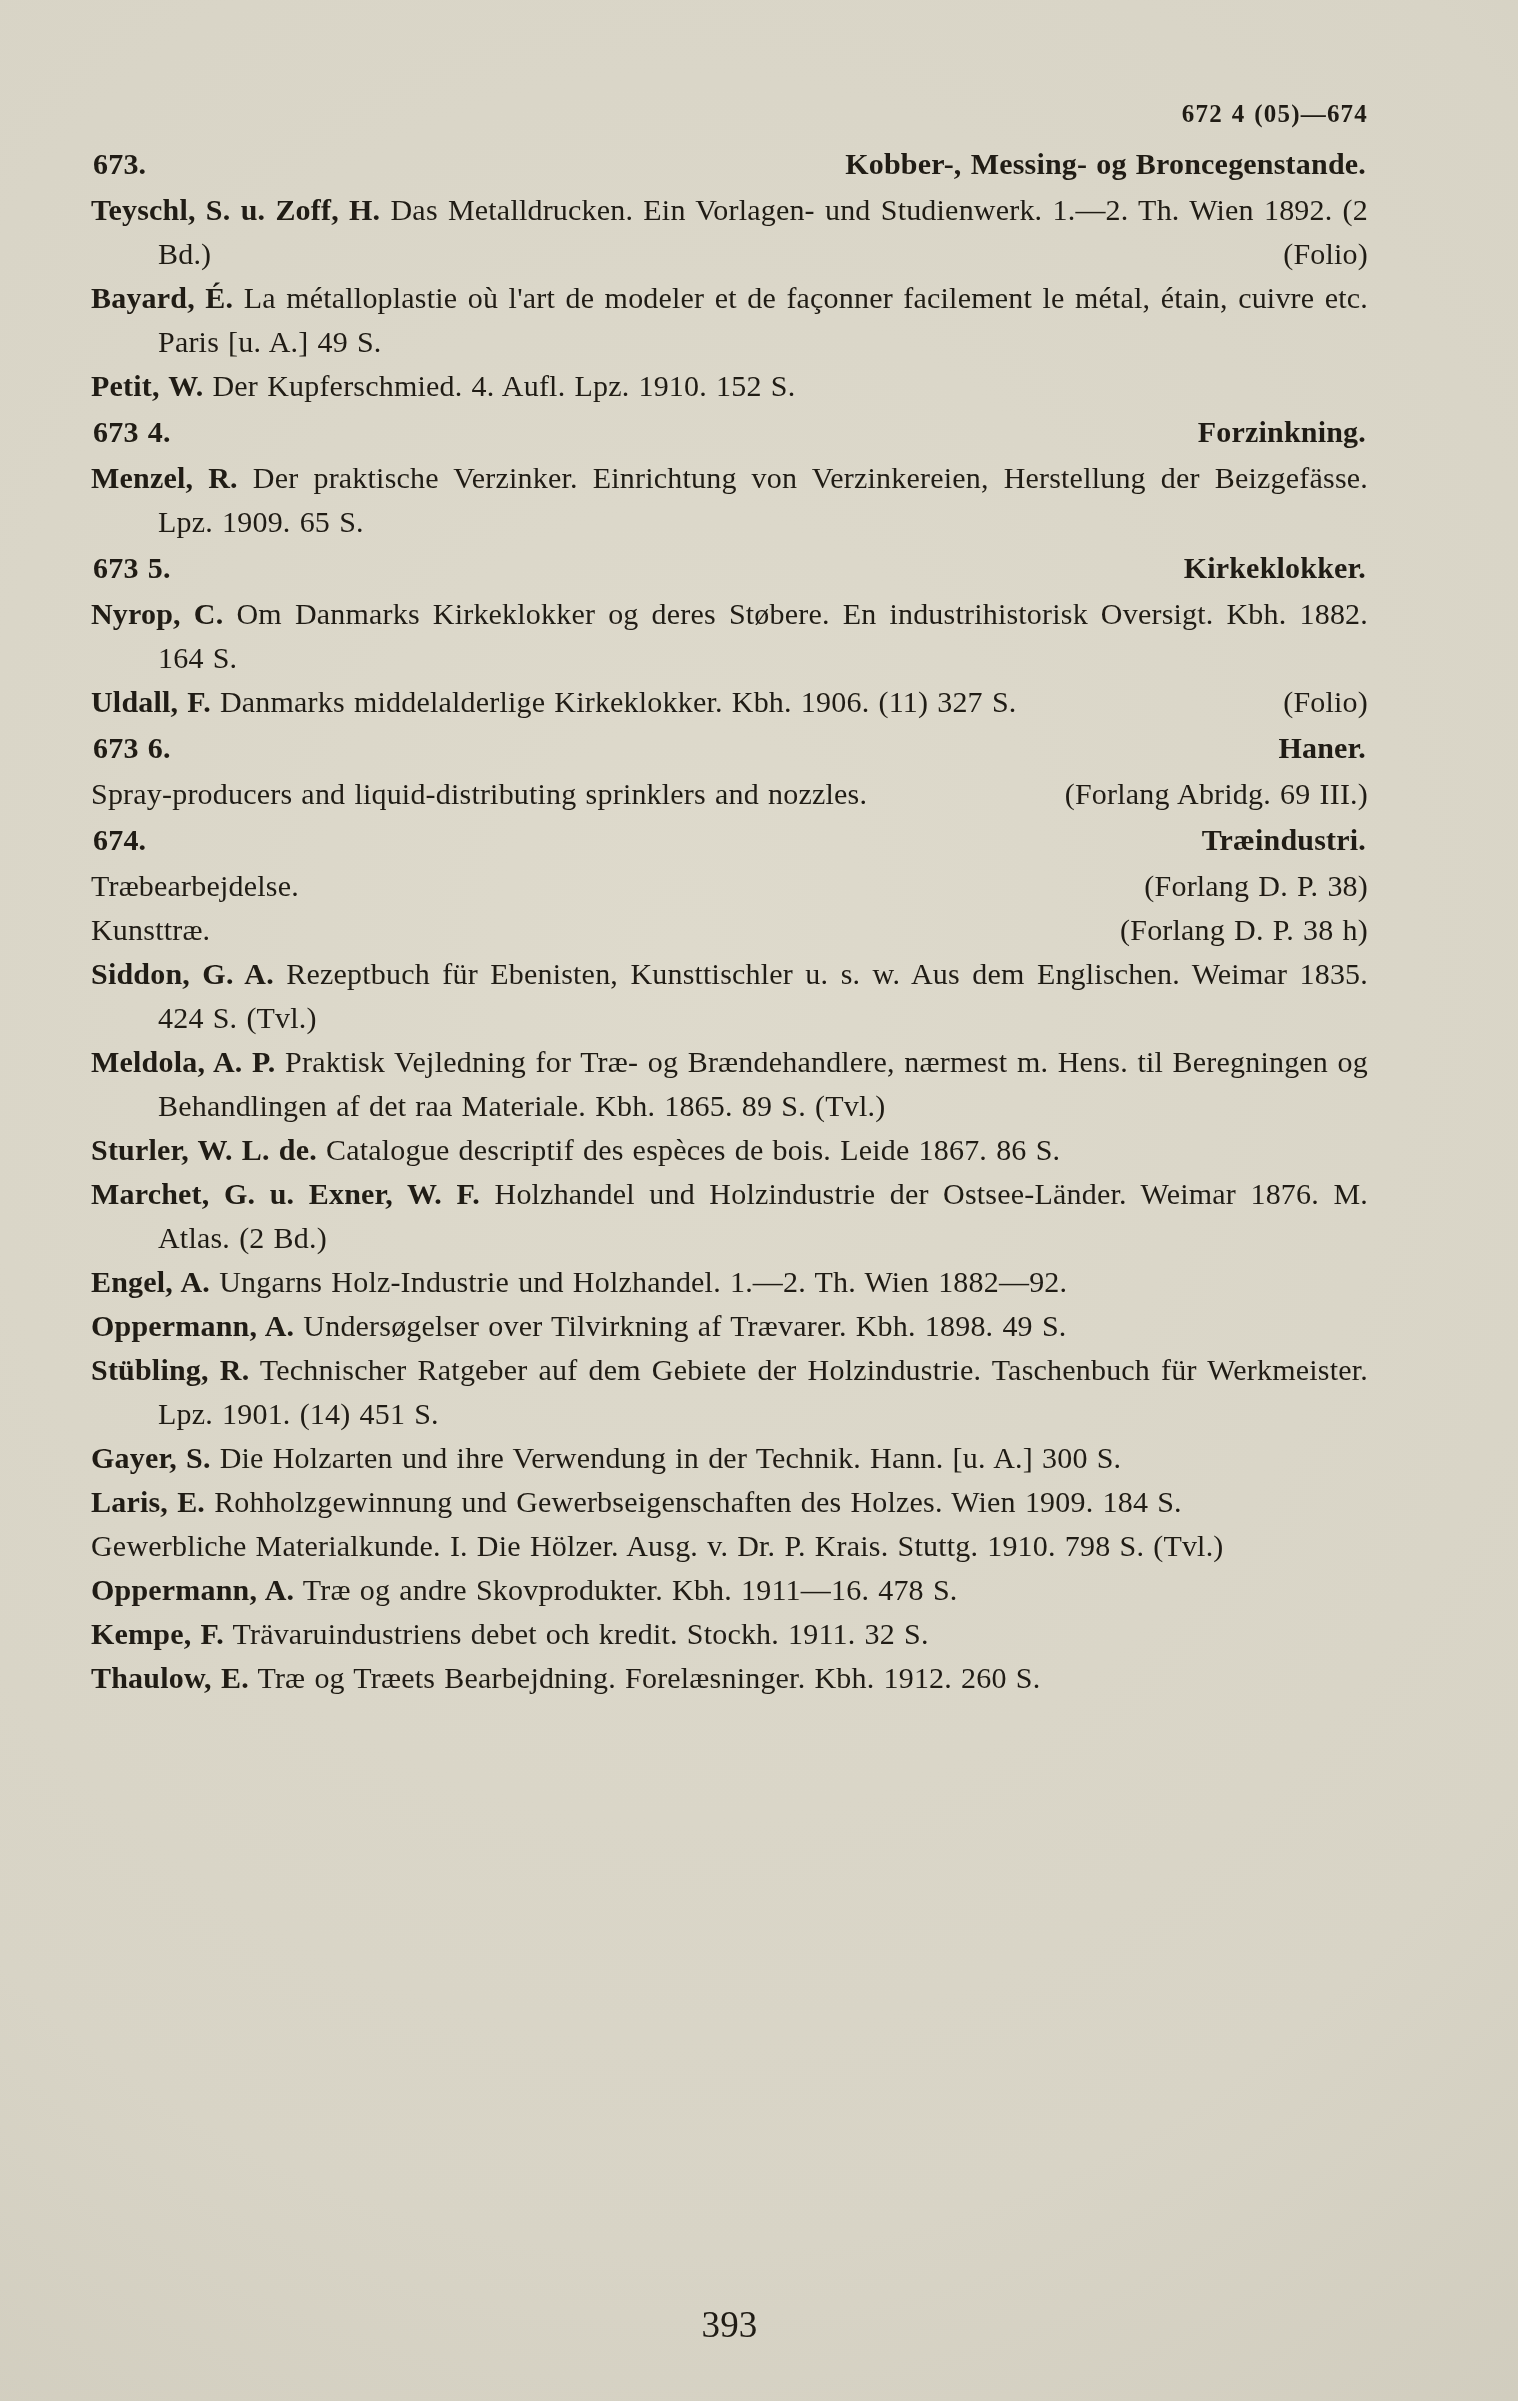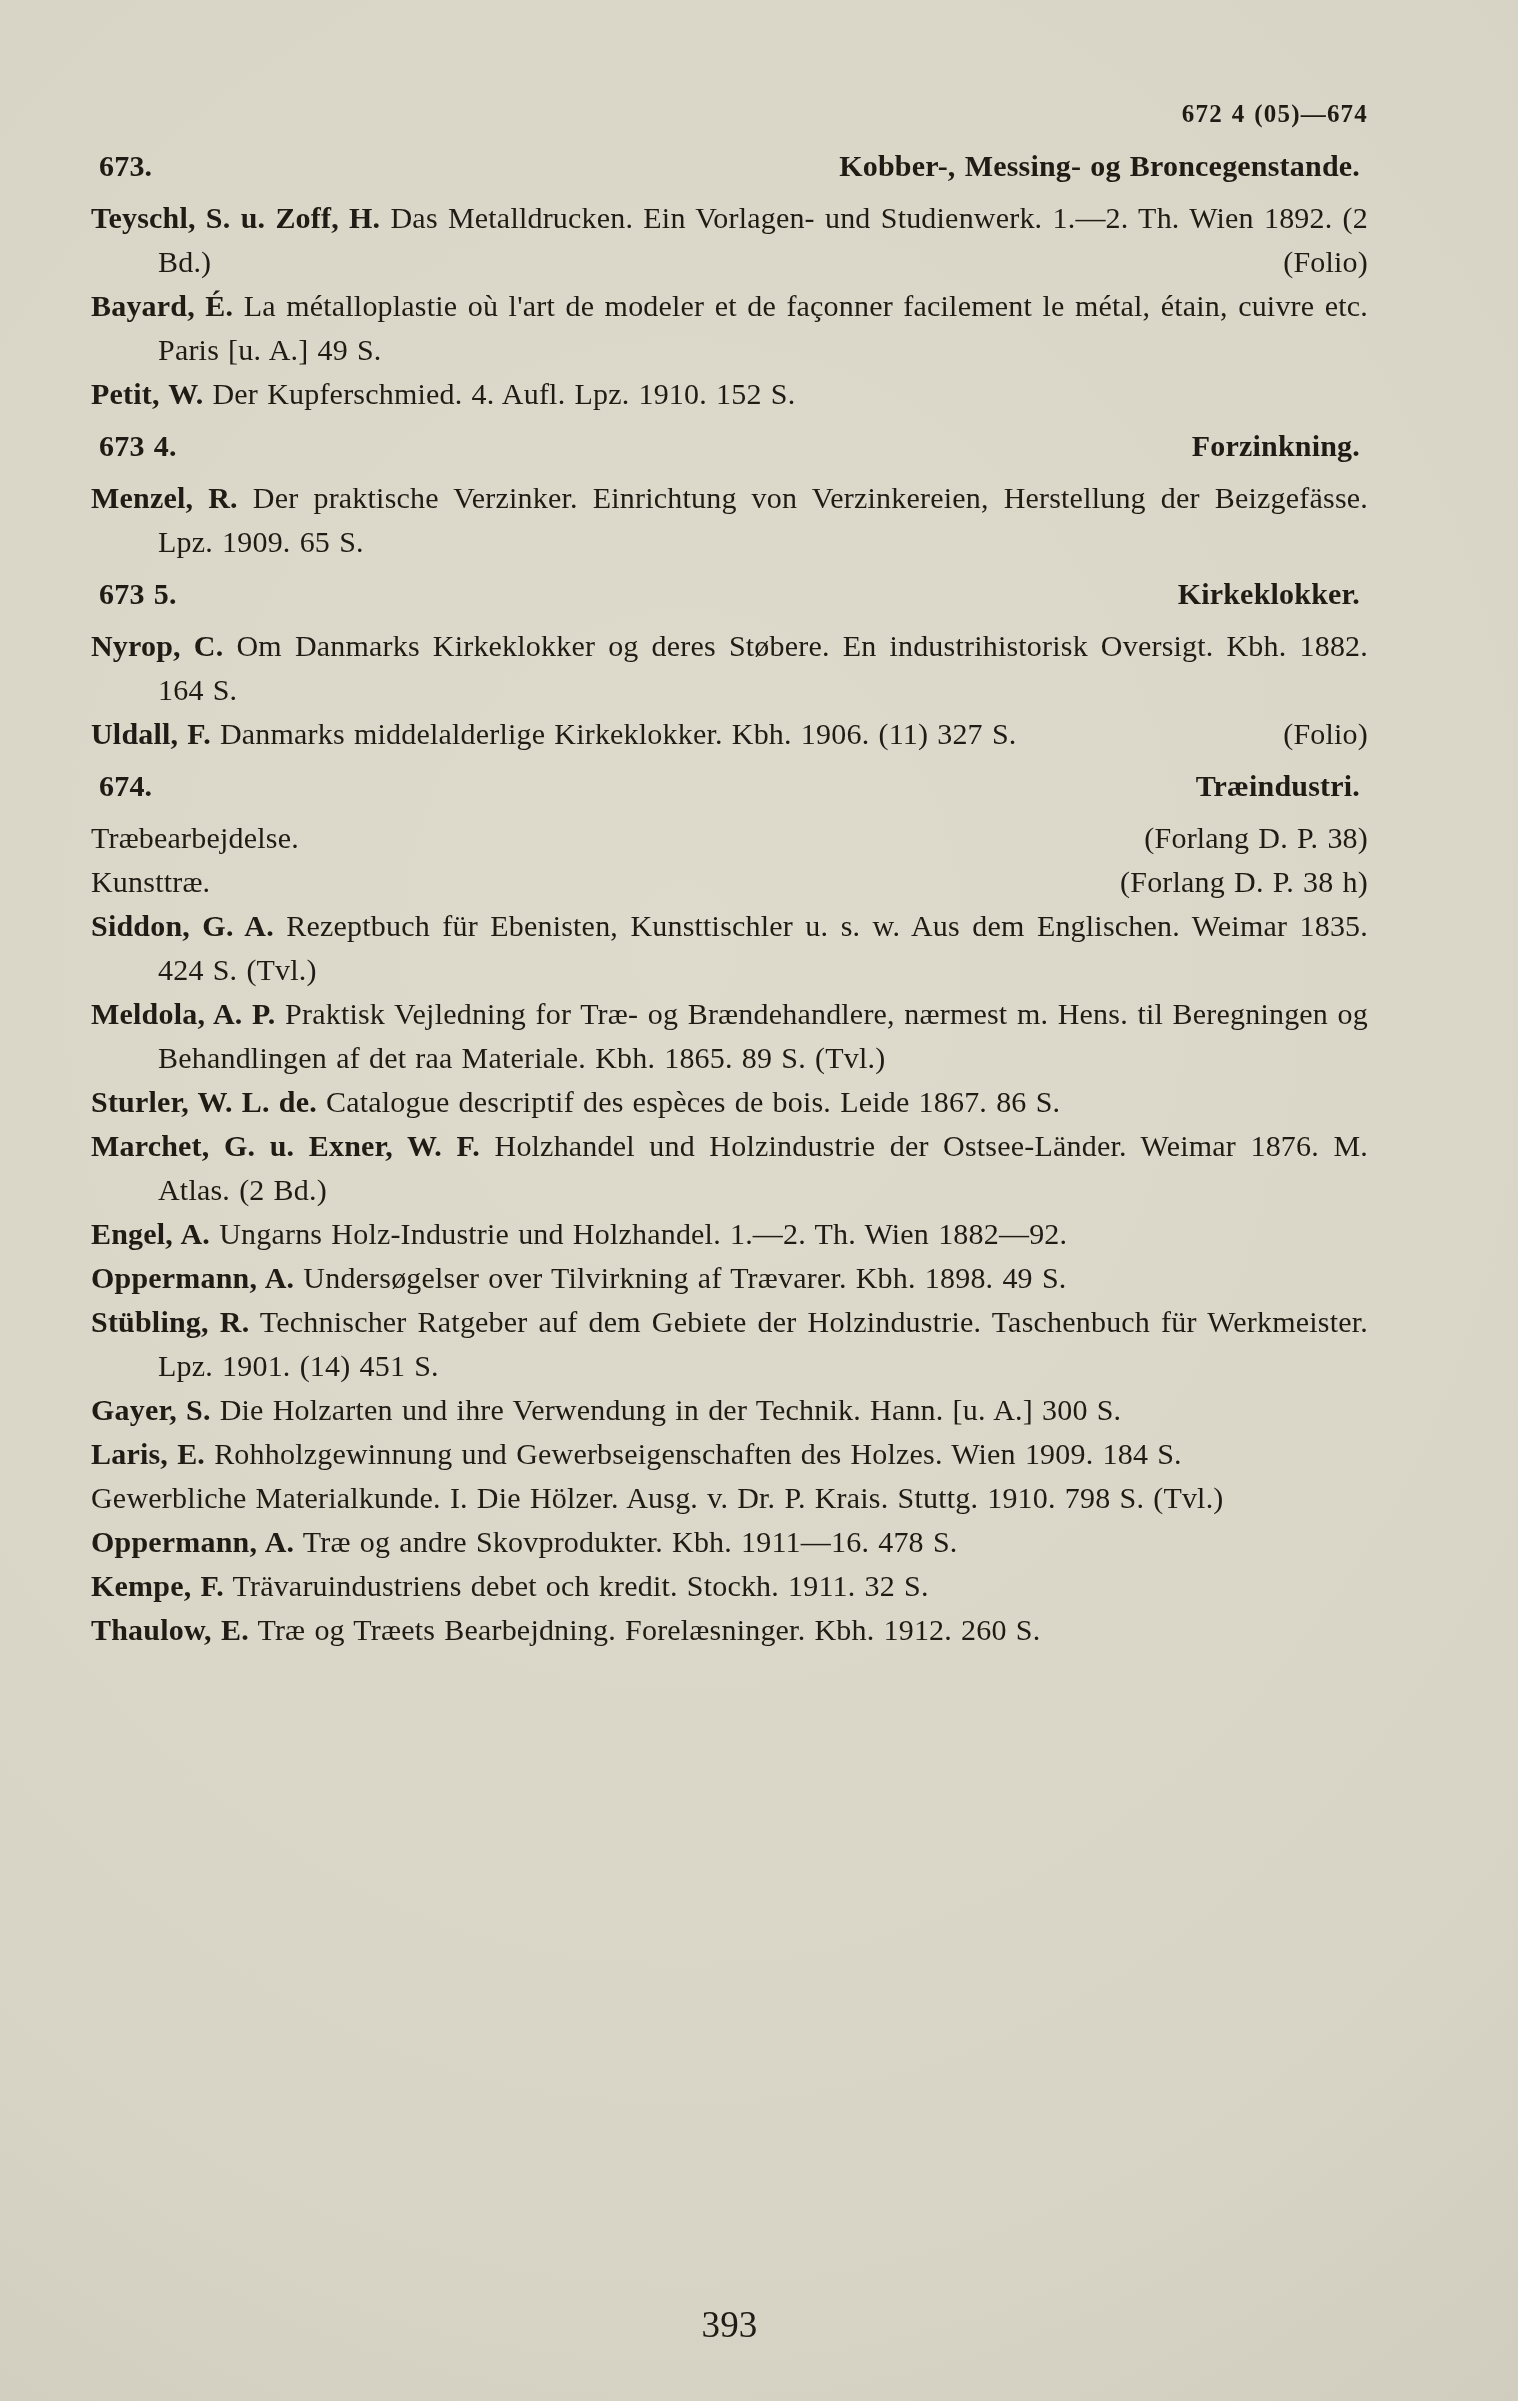--- a/index.html
+++ b/index.html
@@ -31,21 +31,21 @@
     font-size: 25px;
     letter-spacing: 1.2px;
     margin: 0 0 5.8px 0;
   }
   .section { margin: 0; }
   .section-header {
     display: flex;
     justify-content: space-between;
     align-items: flex-end;
     font-weight: bold;
-    margin: 8px;
+    margin: 2px;
   }
   .entry {
     margin: 0;
     text-align: justify;
     padding-left: 67px;
     text-indent: -67px;
     display: flow-root;
   }
   .entry .author { font-weight: bold; }
   .entry .tail { float: right; text-indent: 0; }
@@ -105,20 +105,30 @@
       <span class="author">Nyrop, C.</span>
       <span>Om Danmarks Kirkeklokker og deres Støbere. En industrihistorisk Oversigt. Kbh. 1882. 164 S.</span>
     </p>
     <p class="entry">
       <span class="author">Uldall, F.</span>
       <span>Danmarks middelalderlige Kirkeklokker. Kbh. 1906. (11) 327 S.</span>
       <span class="tail">(Folio)</span>
     </p>
   </div>
 
+  <div class="section">
+    <p class="section-header">
+      <span>673 6.</span>
+      <span>Haner.</span>
+    </p>
+    <p class="entry">
+      <span>Spray-producers and liquid-distributing sprinklers and nozzles.</span>
+      <span class="tail">(Forlang Abridg. 69 III.)</span>
+    </p>
+  </div>
 
   <div class="section">
     <p class="section-header">
       <span>674.</span>
       <span>Træindustri.</span>
     </p>
     <p class="entry">
       <span>Træbearbejdelse.</span>
       <span class="tail">(Forlang D. P. 38)</span>
     </p>

